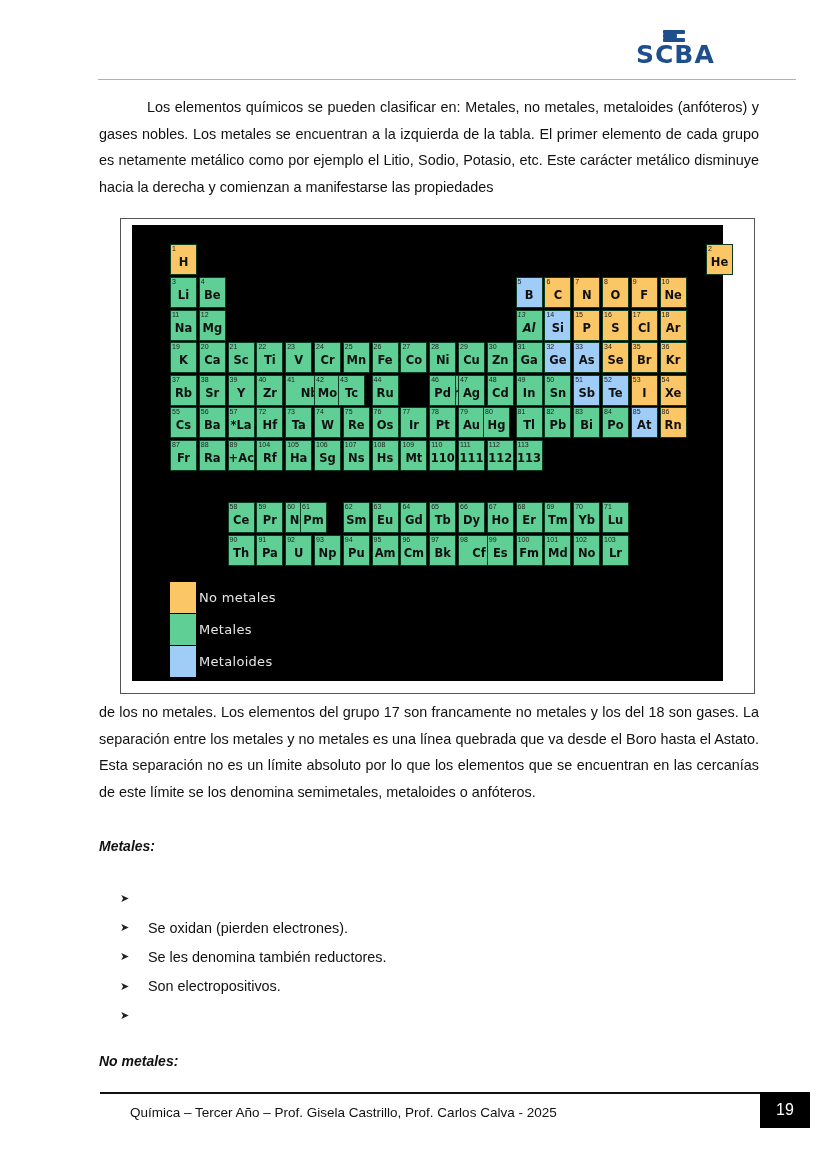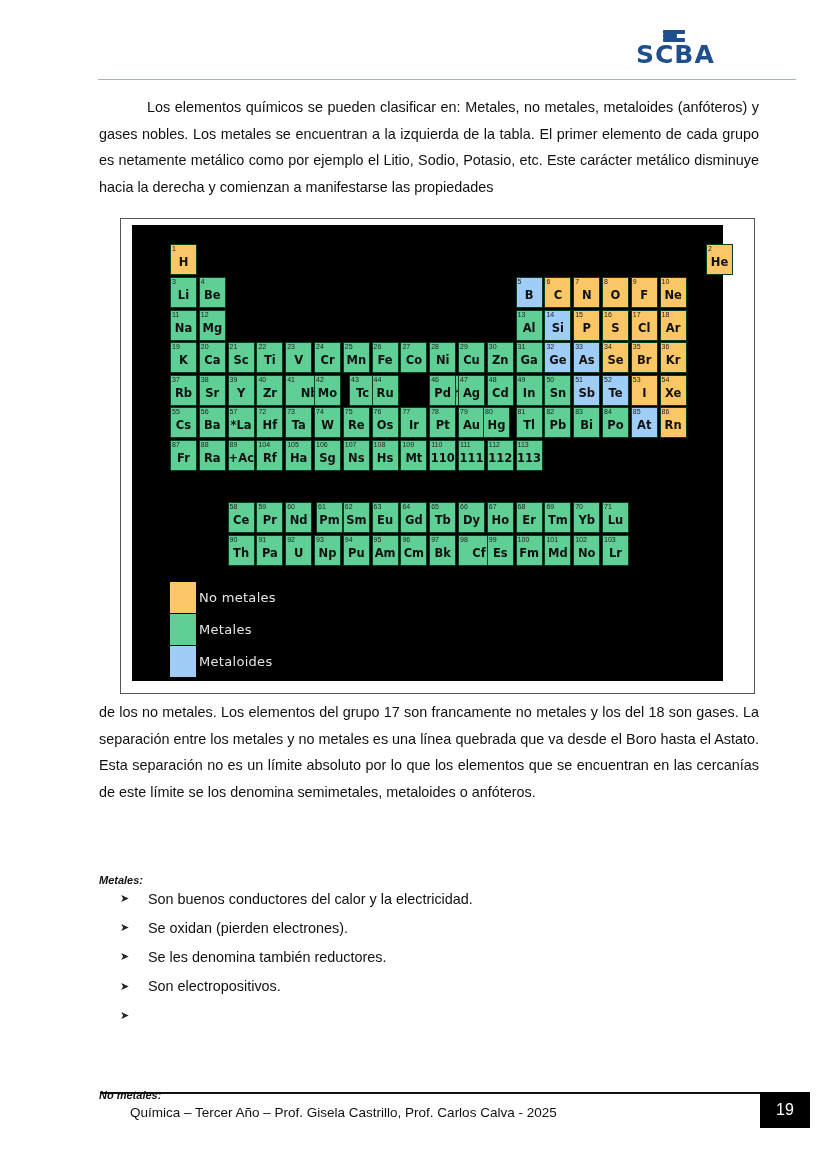--- a/index.html
+++ b/index.html
@@ -15,21 +15,21 @@
   .ptable{position:absolute;left:132px;top:225px;width:591px;height:456px;background:#000;}
   .cell{position:absolute;width:27px;height:31px;box-sizing:border-box;border:1px solid #0a3a20;}
   .cell .num{position:absolute;left:1px;top:0px;font-size:7px;line-height:8px;color:#222;font-family:"Liberation Sans",sans-serif;}
   .cell .sym{position:absolute;left:0;right:0;top:10px;text-align:center;font-weight:bold;font-size:11.5px;line-height:14px;color:#111;font-family:"DejaVu Sans",sans-serif;}
   .c-metal{background:#5fcf95;}
   .c-nonmetal{background:#fbc666;}
   .c-metalloid{background:#9fcdf7;}
   .legend-item{position:absolute;left:170px;display:flex;align-items:center;}
   .legend-swatch{width:26px;height:31px;}
   .legend-label{margin-left:3px;color:#e6e6e6;font-size:13px;font-family:"DejaVu Sans",sans-serif;letter-spacing:0.3px;}
-  .heading{position:absolute;left:99px;font-weight:bold;font-style:italic;font-size:11px;margin-top:36px;}
+  .heading{position:absolute;left:99px;font-weight:bold;font-style:italic;font-size:14px;}
   .bullets{position:absolute;left:120px;top:884px;margin:0;padding:0;list-style:none;}
   .bullets li{height:29.2px;display:flex;align-items:center;font-size:14.4px;}
   .bullets .arrow{width:28px;font-size:11px;color:#222;}
   .bottom-rule{position:absolute;left:100px;top:1092px;width:660px;height:2px;background:#111;}
   .footer-text{position:absolute;left:130px;top:1105px;font-size:13.5px;color:#111;}
   .page-num{position:absolute;left:760px;top:1092px;width:50px;height:36px;background:#000;color:#fff;font-size:16px;display:flex;align-items:center;justify-content:center;}
 </style>
 </head>
 <body>
 
@@ -100,21 +100,21 @@
       <span class="sym">Ne</span>
     </div>
     <div class="cell c-metal" style="left: 38px; top: 85px;">
       <span class="num">11</span>
       <span class="sym">Na</span>
     </div>
     <div class="cell c-metal" style="left: 66.8px; top: 85px;">
       <span class="num">12</span>
       <span class="sym">Mg</span>
     </div>
-    <div class="cell c-metal" style="left: 383.6px; top: 85px;">
+    <div class="cell c-metal" style="left: 383.6px; top: 85px; font-style: italic;">
       <span class="num">13</span>
       <span class="sym">Al</span>
     </div>
     <div class="cell c-metalloid" style="left: 412.4px; top: 85px;">
       <span class="num">14</span>
       <span class="sym">Si</span>
     </div>
     <div class="cell c-nonmetal" style="left: 441.2px; top: 85px;">
       <span class="num">15</span>
       <span class="sym">P</span>
@@ -220,21 +220,21 @@
       <span class="sym">Zr</span>
     </div>
     <div class="cell c-metal" style="left: 153.2px; top: 150px; padding-left: 47px;">
       <span class="num">41</span>
       <span class="sym">Nb</span>
     </div>
     <div class="cell c-metal" style="left: 182px; top: 150px;">
       <span class="num">42</span>
       <span class="sym">Mo</span>
     </div>
-    <div class="cell c-metal" style="left: 217px; top: 150px;">
+    <div class="cell c-metal" style="left: 206px; top: 150px;">
       <span class="num">43</span>
       <span class="sym">Tc</span>
     </div>
     <div class="cell c-metal" style="left: 239.6px; top: 150px;">
       <span class="num">44</span>
       <span class="sym">Ru</span>
     </div>
     <div class="cell c-metal" style="left: 268.4px; top: 150px; margin-left: 39px;">
       <span class="num">45</span>
       <span class="sym">Rh</span>
@@ -404,21 +404,21 @@
       <span class="sym">Ce</span>
     </div>
     <div class="cell c-metal" style="left: 124.4px; top: 277px;">
       <span class="num">59</span>
       <span class="sym">Pr</span>
     </div>
     <div class="cell c-metal" style="left: 153.2px; top: 277px;">
       <span class="num">60</span>
       <span class="sym">Nd</span>
     </div>
-    <div class="cell c-metal" style="left: 184px; top: 277px;">
+    <div class="cell c-metal" style="left: 168px; top: 277px;">
       <span class="num">61</span>
       <span class="sym">Pm</span>
     </div>
     <div class="cell c-metal" style="left: 210.8px; top: 277px;">
       <span class="num">62</span>
       <span class="sym">Sm</span>
     </div>
     <div class="cell c-metal" style="left: 239.6px; top: 277px;">
       <span class="num">63</span>
       <span class="sym">Eu</span>
@@ -512,21 +512,20 @@
       <span class="sym">Lr</span>
     </div>
   </div>
 
 <p class="para" style="top:699px;margin:0;">de los no metales. Los elementos del grupo 17 son francamente no metales y los del 18 son gases. La separación entre los metales y no metales es una línea quebrada que va desde el Boro hasta el Astato. Esta separación no es un límite absoluto por lo que los elementos que se encuentran en las cercanías de este límite se los denomina semimetales, metaloides o anfóteros.</p>
 
 <div class="heading" style="top:838px;">Metales:</div>
 <ul class="bullets">
   <li>
       <span class="arrow">➤</span>
-      <span>Son buenos conductores del calor y la electricidad.</span>
     </li>
   <li>
       <span class="arrow">➤</span>
       <span>Se oxidan (pierden electrones).</span>
     </li>
   <li>
       <span class="arrow">➤</span>
       <span>Se les denomina también reductores.</span>
     </li>
   <li>

